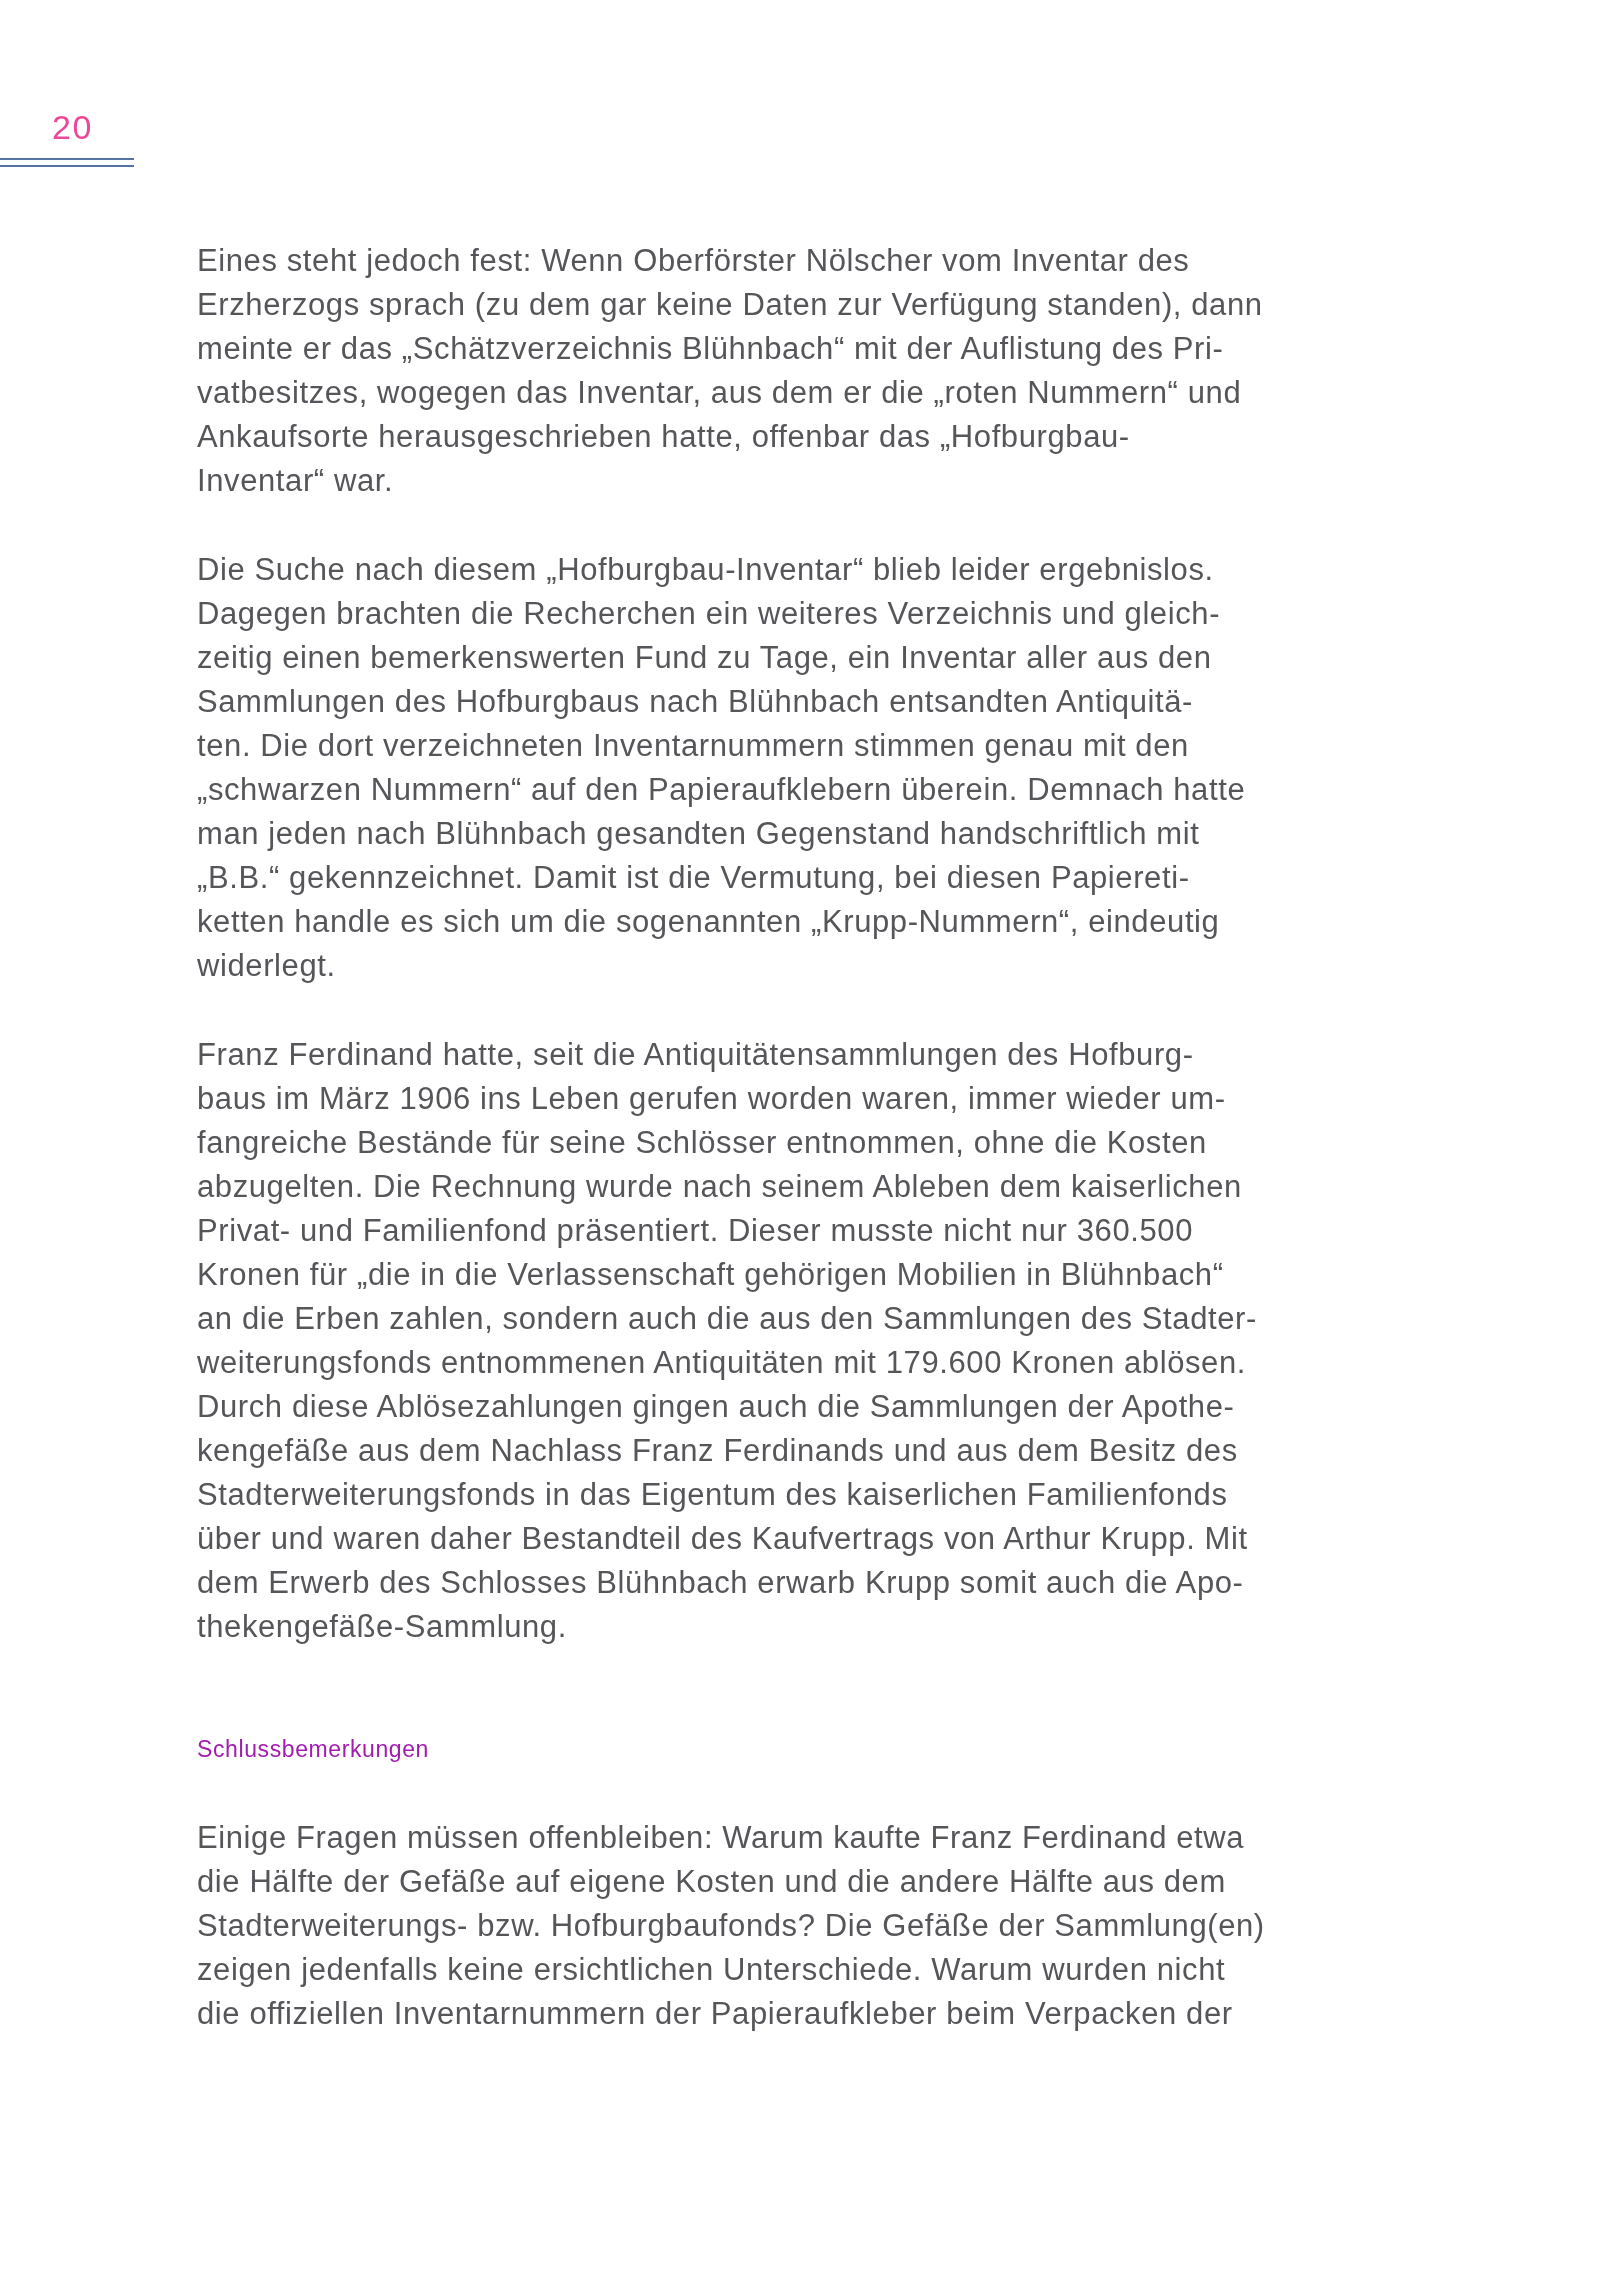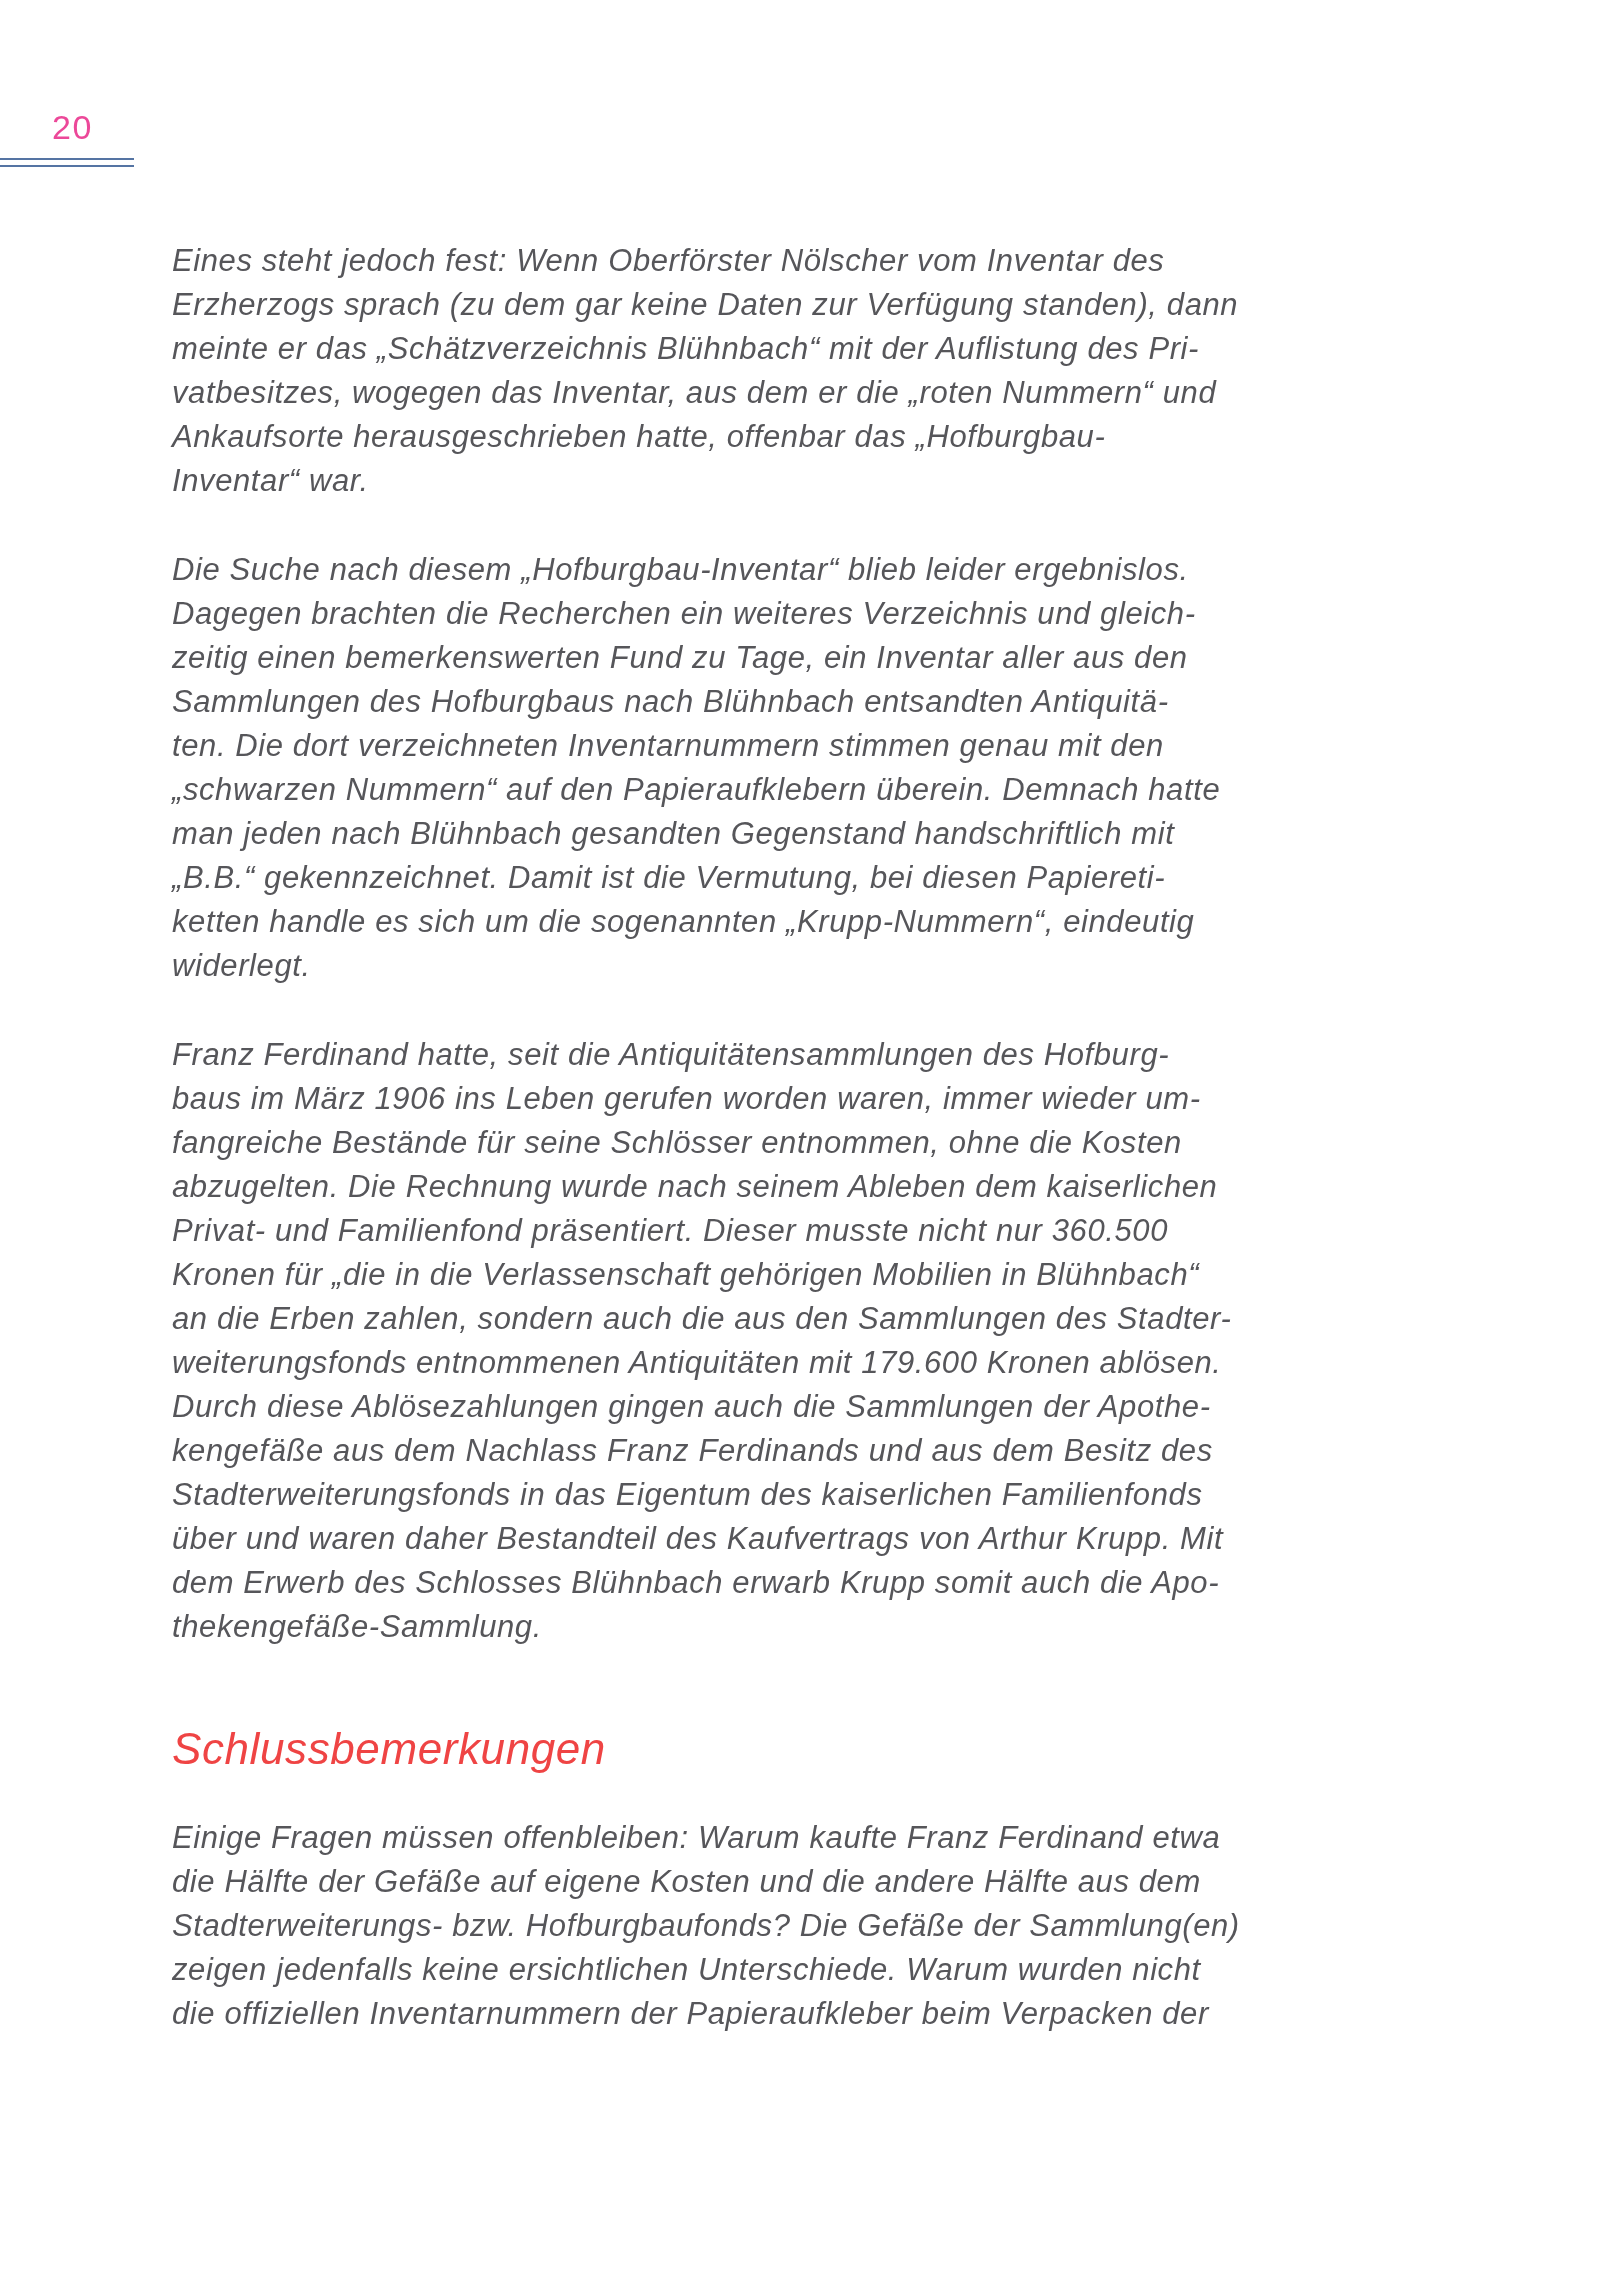--- a/index.html
+++ b/index.html
@@ -29,41 +29,40 @@
     top: 158px;
     left: 0;
     width: 134px;
     height: 9px;
     box-sizing: border-box;
     border-top: 2.4px solid #5574a3;
     border-bottom: 2.4px solid #5574a3;
   }
   .content {
     position: absolute;
-    left: 172px;
+    left: 197px;
     top: 239px;
     width: 1230px;
     color: #56565a;
     font-size: 31px;
     font-weight: 300;
     line-height: 44px;
     letter-spacing: 0.6px;
-    font-style: italic;
   }
   .para {
     margin: 0 0 45px 0;
     white-space: pre-line;
   }
   .section-heading {
     margin: 78px 0 45px 0;
-    font-size: 44px;
+    font-size: 23px;
     font-weight: 300;
     line-height: 44px;
     letter-spacing: 0.6px;
-    color: #ef4444;
+    color: #a21caf;
   }
   .closing-para {
     margin: 0;
     white-space: pre-line;
   }
 </style>
 </head>
 <body>
 
 <div class="page">

